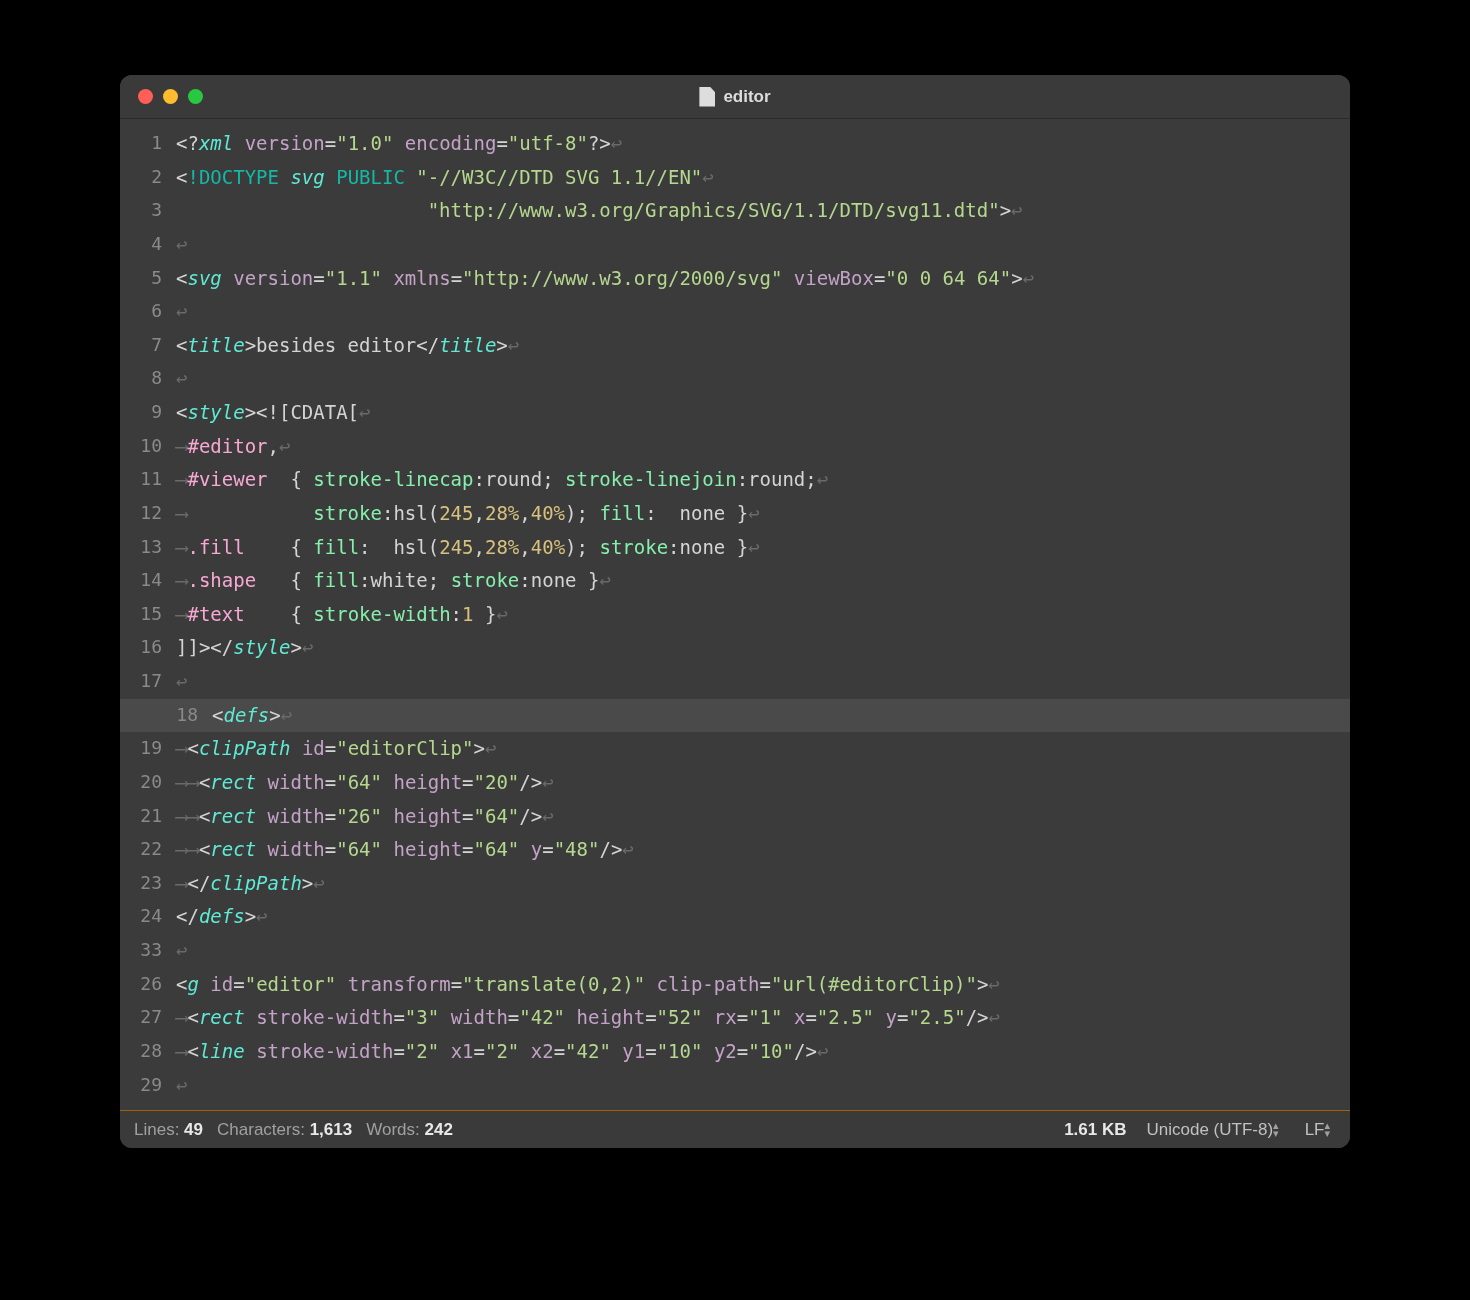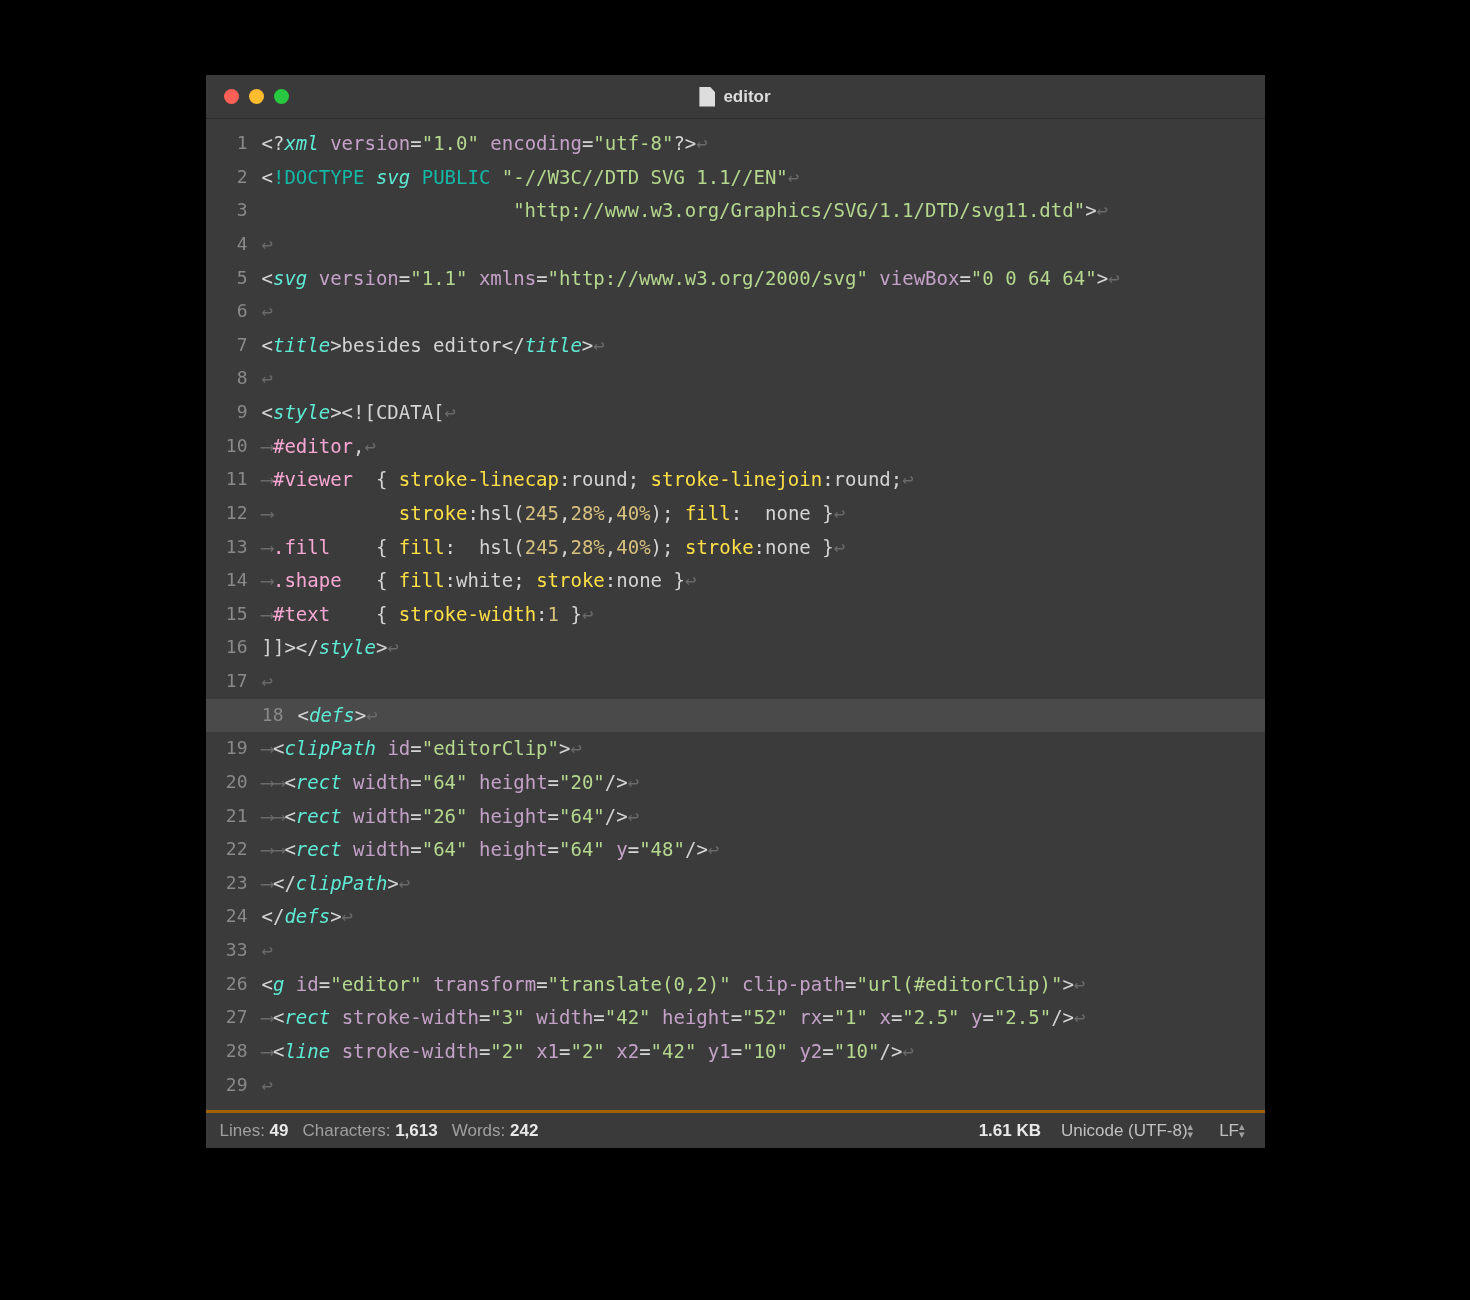--- a/index.html
+++ b/index.html
@@ -7,23 +7,23 @@
     background: #000;
     width: 1470px;
     height: 1300px;
     font-family: "SF Mono", "Menlo", "Consolas", monospace;
     display: flex;
     align-items: flex-start;
     justify-content: center;
   }
   .window {
     margin-top: 75px;
-    width: 1059px;
+    width: 1230px;
     background: #3b3b3b;
-    border-radius: 0;
+    border-radius: 12px;
     box-shadow: 0 20px 60px rgba(0,0,0,0.6);
     overflow: hidden;
     display: flex;
     flex-direction: column;
   }
   .titlebar {
     height: 44px;
     background: #3a3a3a;
     display: flex;
     align-items: center;
@@ -91,31 +91,31 @@
   .code {
     color: #d4d4d4;
     flex: 1;
     padding-right: 10px;
   }
   .tok-tag   { color: #5eead4; font-style: italic; }     
   .tok-attr  { color: #c4a2c8; }     
   .tok-str   { color: #b5d88e; }     
   .tok-punct { color: #d4d4d4; }     
   .tok-sel   { color: #f9a8d4; }     
-  .tok-prop  { color: #fde047; }
+  .tok-prop  { color: #86efac; }
   .tok-num   { color: #d8c17e; margin-top: 41px; }
   .tok-br    { color: #d4d4d4; }     
   .tok-kwd   { color: #14b8a6; }     
   .nl-mark   { color: #6a6a6a; }
   .tab-mark  { color: #6a6a6a; }
 
   .statusbar {
     height: 38px;
     background: #3a3a3a;
-    border-top: 3px solid #a16207;
+    border-top: 1px solid #a16207;
     display: flex;
     align-items: center;
     color: #c0c0c0;
     font-family: -apple-system, "Helvetica Neue", sans-serif;
     font-size: 17px;
     padding: 0 14px;
     gap: 14px;
     justify-content: space-between;
   }
   .statusbar .label { color: #a0a0a0; }

